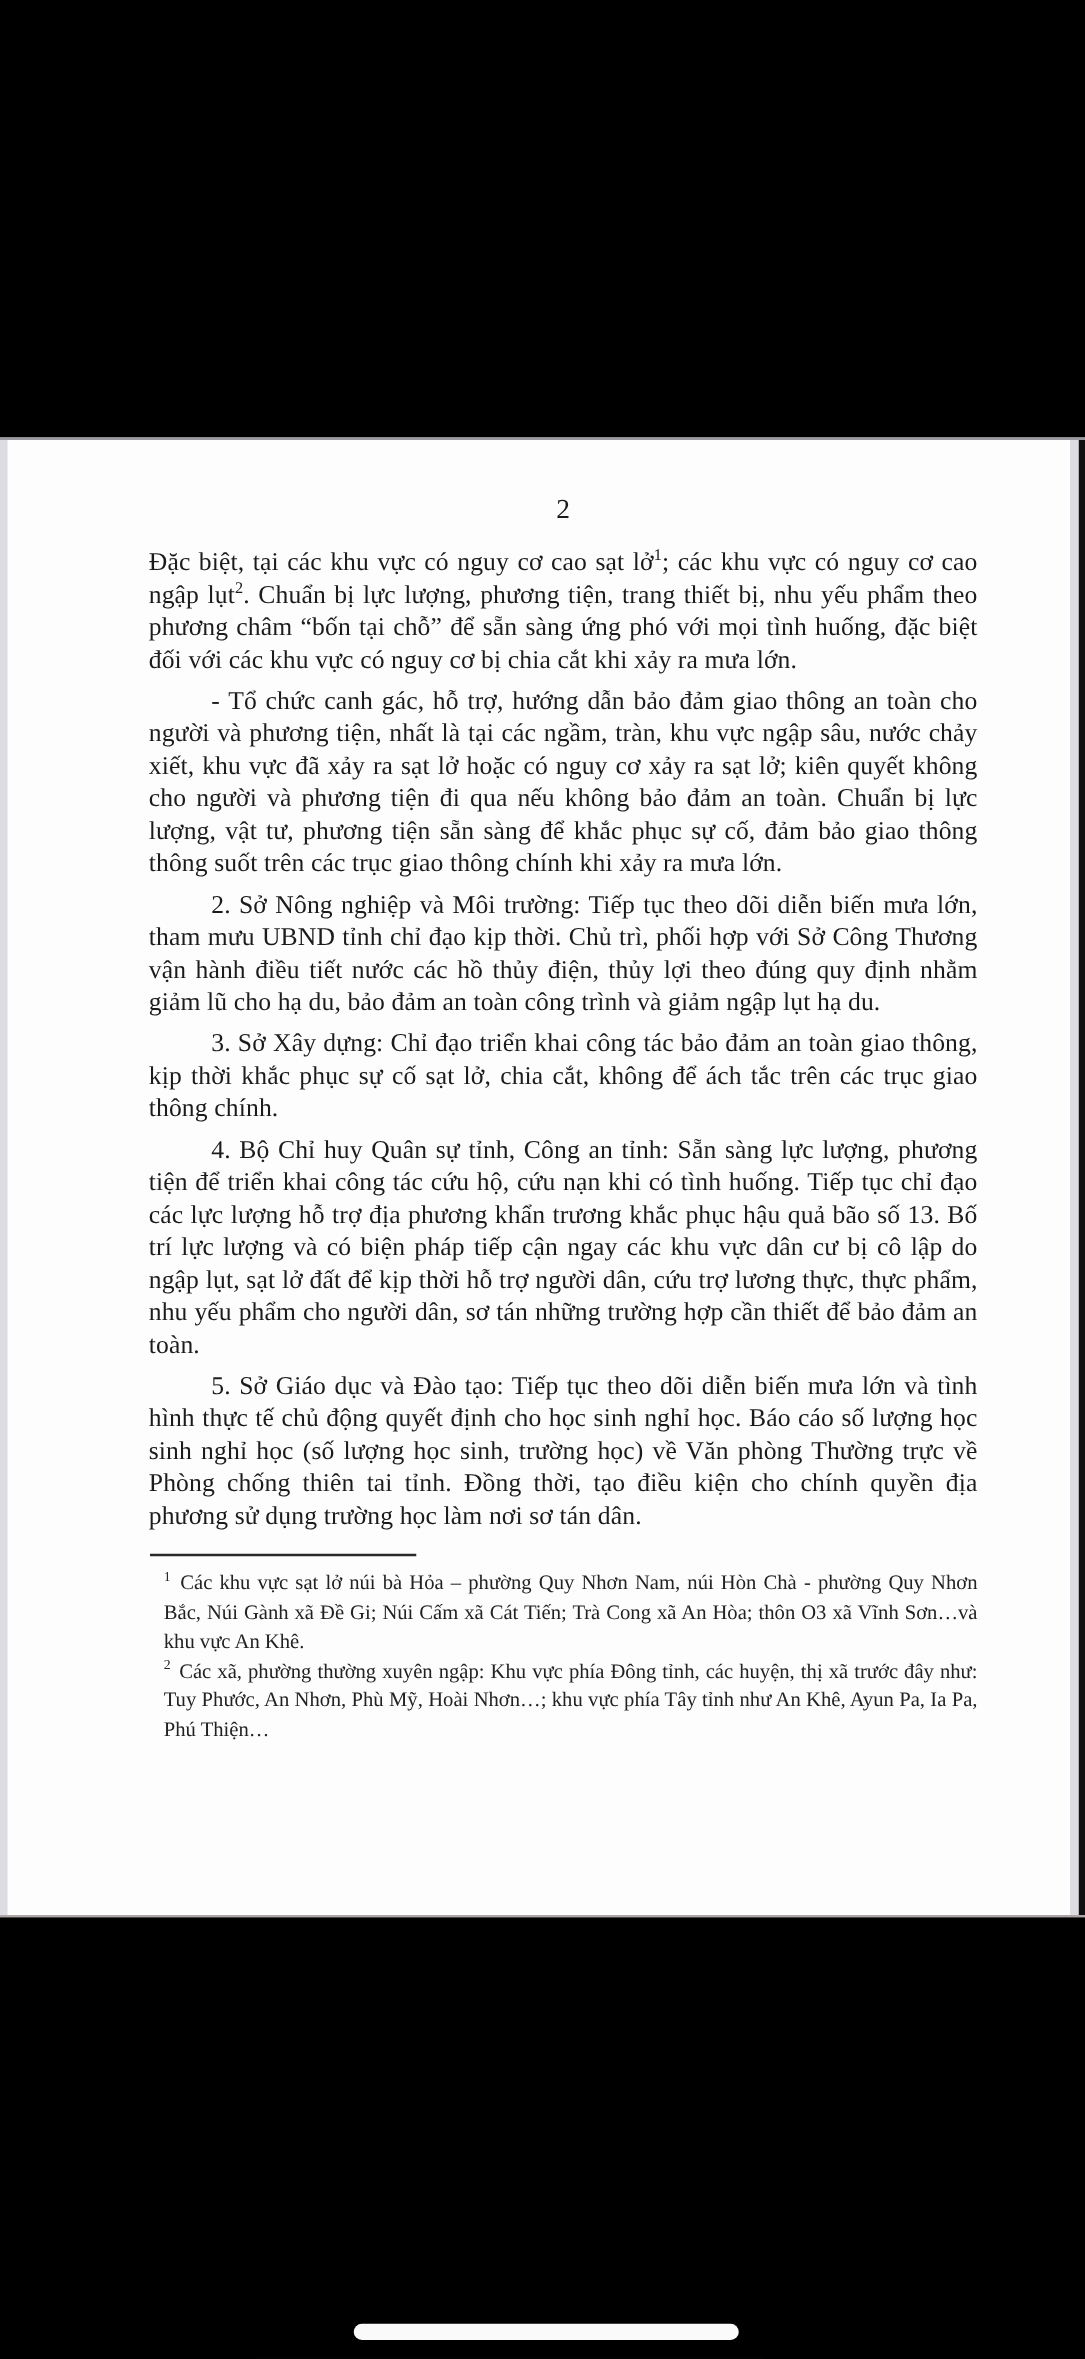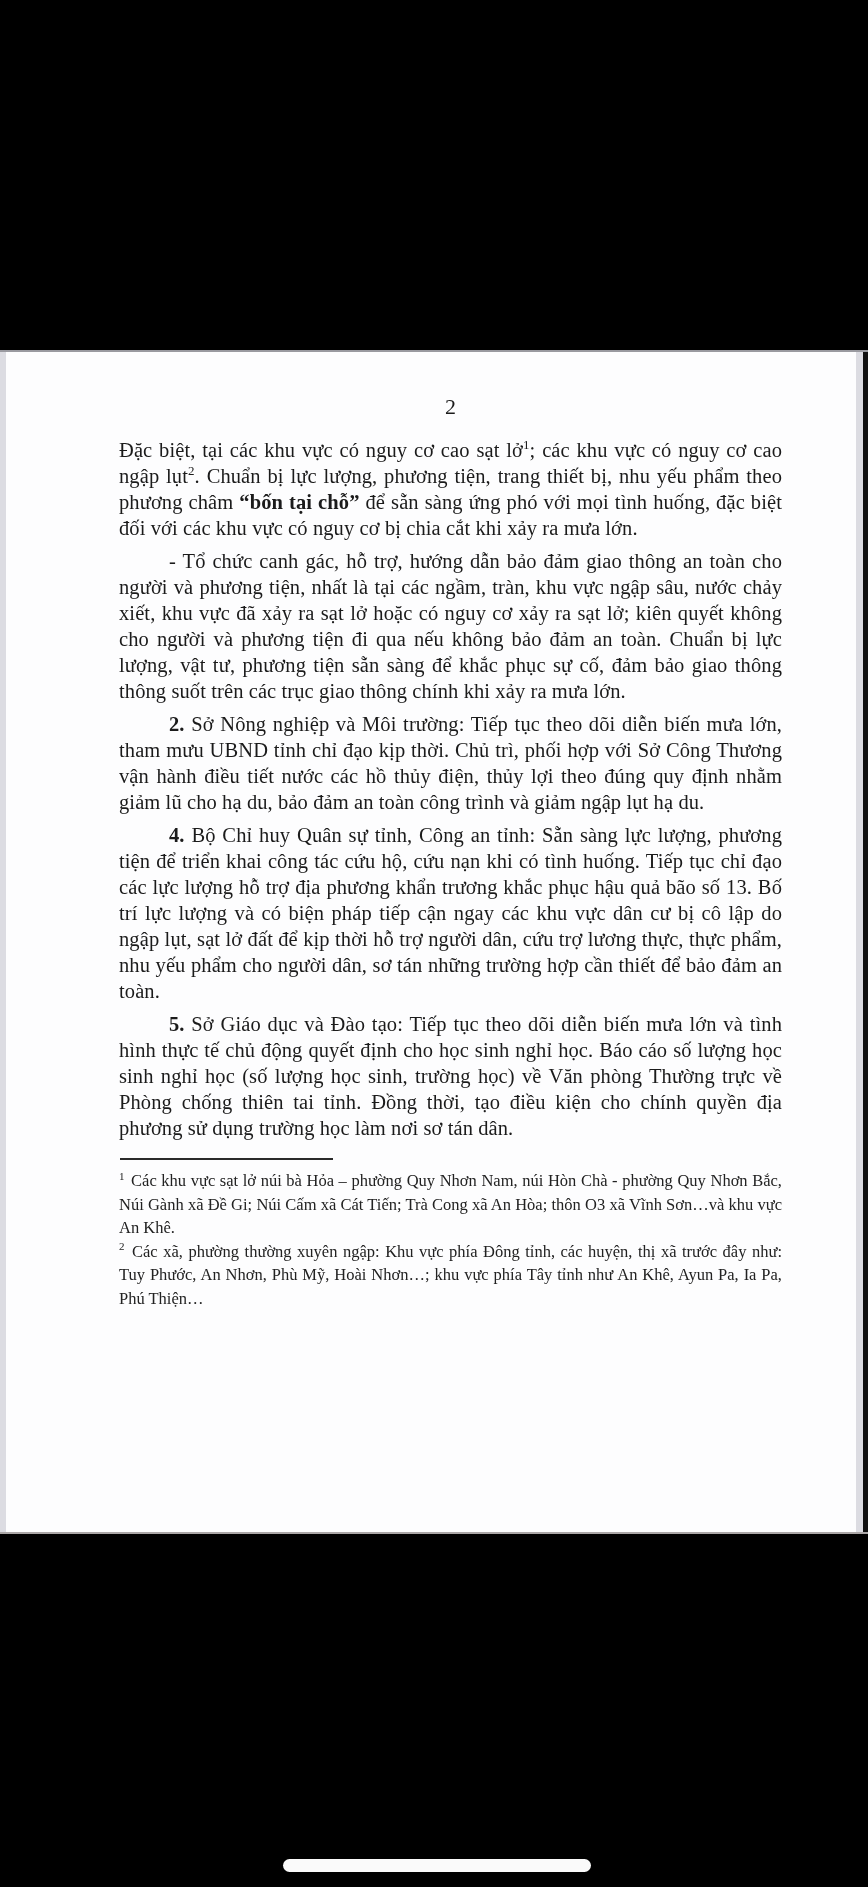--- a/index.html
+++ b/index.html
@@ -36,27 +36,27 @@
   }
   .page-number{
     text-align:center;font-size:22px;line-height:26px;margin-bottom:17px;
   }
   .body-text p{
     font-size:20.5px;line-height:26px;text-align:justify;
     margin-bottom:7px;letter-spacing:.1px;
   }
   .body-text p.indent{text-indent:50px;}
   .body-text sup{font-size:13px;line-height:0;vertical-align:super;}
-  .body-text b{font-weight:bold;}
+  .body-text b{font-weight:normal;}
   .footnote-rule{
     width:213px;border-top:2px solid var(--c-rule);
     margin:17px 0 9px 1px;
   }
   .footnotes p{
-    font-size:16.5px;line-height:23.5px;text-align:justify;color:#222;
+    font-size:16.5px;line-height:23.5px;text-align:justify;color:#222;margin-left:12px;
   }
   .footnotes sup{font-size:11px;line-height:0;vertical-align:super;margin-right:2px;}
   .home-indicator{
     position:absolute;left:283px;top:1859px;width:308px;height:13px;
     border-radius:7px;background:var(--c-home);
   }
 </style>
 </head>
 <body>
 
@@ -65,20 +65,21 @@
 <div class="page">
   <div class="page-edge left"></div>
   <div class="page-edge right"></div>
   <div class="page-edge right-dark"></div>
   <div class="page-inner">
     <div class="page-number">2</div>
     <div class="body-text">
         <p class="para"><span>Đặc biệt, tại các khu vực có nguy cơ cao sạt lở</span><sup>1</sup><span>; các khu vực có nguy cơ cao ngập lụt</span><sup>2</sup><span>. Chuẩn bị lực lượng, phương tiện, trang thiết bị, nhu yếu phẩm theo phương châm </span><b>“bốn tại chỗ”</b><span> để sẵn sàng ứng phó với mọi tình huống, đặc biệt đối với các khu vực có nguy cơ bị chia cắt khi xảy ra mưa lớn.</span></p>
         <p class="para indent"><span>- Tổ chức canh gác, hỗ trợ, hướng dẫn bảo đảm giao thông an toàn cho người và phương tiện, nhất là tại các ngầm, tràn, khu vực ngập sâu, nước chảy xiết, khu vực đã xảy ra sạt lở hoặc có nguy cơ xảy ra sạt lở; kiên quyết không cho người và phương tiện đi qua nếu không bảo đảm an toàn. Chuẩn bị lực lượng, vật tư, phương tiện sẵn sàng để khắc phục sự cố, đảm bảo giao thông thông suốt trên các trục giao thông chính khi xảy ra mưa lớn.</span></p>
         <p class="para indent"><b>2.</b><span> Sở Nông nghiệp và Môi trường: Tiếp tục theo dõi diễn biến mưa lớn, tham mưu UBND tỉnh chỉ đạo kịp thời. Chủ trì, phối hợp với Sở Công Thương vận hành điều tiết nước các hồ thủy điện, thủy lợi theo đúng quy định nhằm giảm lũ cho hạ du, bảo đảm an toàn công trình và giảm ngập lụt hạ du.</span></p>
+        <p class="para indent"><b>3.</b><span> Sở Xây dựng: Chỉ đạo triển khai công tác bảo đảm an toàn giao thông, kịp thời khắc phục sự cố sạt lở, chia cắt, không để ách tắc trên các trục giao thông chính.</span></p>
         <p class="para indent"><b>4.</b><span> Bộ Chỉ huy Quân sự tỉnh, Công an tỉnh: Sẵn sàng lực lượng, phương tiện để triển khai công tác cứu hộ, cứu nạn khi có tình huống. Tiếp tục chỉ đạo các lực lượng hỗ trợ địa phương khẩn trương khắc phục hậu quả bão số 13. Bố trí lực lượng và có biện pháp tiếp cận ngay các khu vực dân cư bị cô lập do ngập lụt, sạt lở đất để kịp thời hỗ trợ người dân, cứu trợ lương thực, thực phẩm, nhu yếu phẩm cho người dân, sơ tán những trường hợp cần thiết để bảo đảm an toàn.</span></p>
         <p class="para indent"><b>5.</b><span> Sở Giáo dục và Đào tạo: Tiếp tục theo dõi diễn biến mưa lớn và tình hình thực tế chủ động quyết định cho học sinh nghỉ học. Báo cáo số lượng học sinh nghỉ học (số lượng học sinh, trường học) về Văn phòng Thường trực về Phòng chống thiên tai tỉnh. Đồng thời, tạo điều kiện cho chính quyền địa phương sử dụng trường học làm nơi sơ tán dân.</span></p>
       </div>
     <div class="footnote-rule"></div>
     <div class="footnotes">
         <p><sup>1</sup> Các khu vực sạt lở núi bà Hỏa – phường Quy Nhơn Nam, núi Hòn Chà - phường Quy Nhơn Bắc, Núi Gành xã Đề Gi; Núi Cấm xã Cát Tiến; Trà Cong xã An Hòa; thôn O3 xã Vĩnh Sơn…và khu vực An Khê.</p>
         <p><sup>2</sup> Các xã, phường thường xuyên ngập: Khu vực phía Đông tỉnh, các huyện, thị xã trước đây như: Tuy Phước, An Nhơn, Phù Mỹ, Hoài Nhơn…; khu vực phía Tây tỉnh như An Khê, Ayun Pa, Ia Pa, Phú Thiện…</p>
       </div>
   </div>
 </div>

